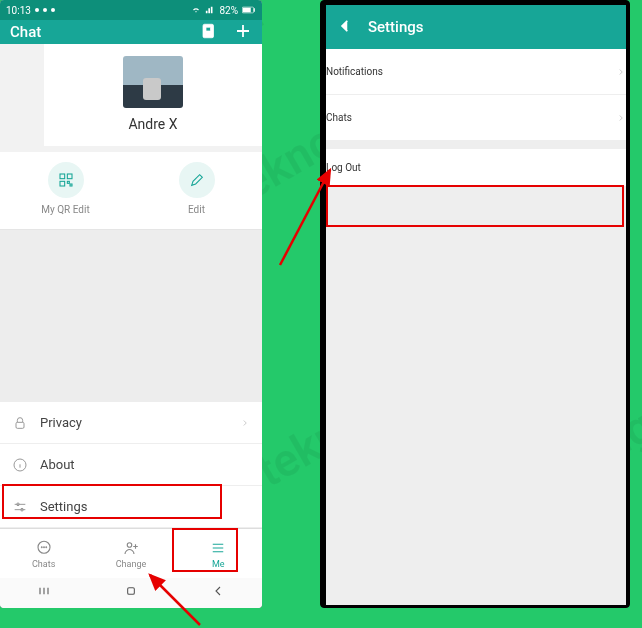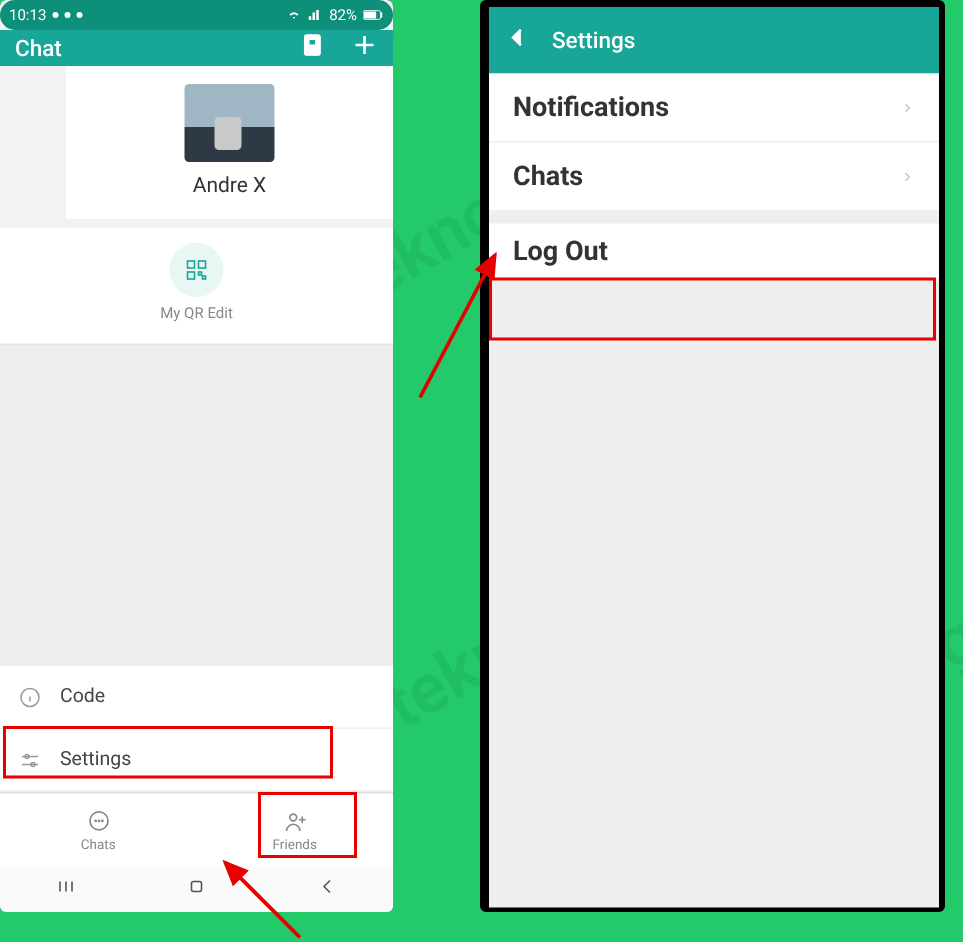--- a/index.html
+++ b/index.html
@@ -34,21 +34,20 @@
   
   .statusbar {
     height: 20px;
     background: #0d8f7a;
     color: #fff;
     font-size: 10px;
     display: flex;
     align-items: center;
     padding: 0 6px;
     justify-content: space-between;
-    border-radius: 10px;
   }
   .status-icons { display:flex; gap:4px; align-items:center; }
   .dot { width:4px; height:4px; background:#fff; border-radius:50%; display:inline-block;}
 
   
   .header {
     height: 24px;
     background: #17a697;
     color: #fff;
     display: flex;
@@ -105,21 +104,21 @@
   .row {
     height:42px;
     display:flex;
     align-items:center;
     padding:0 12px;
     font-size:13px;
     color:#444;
     border-bottom:1px solid #eee;
     position:relative;
   }
-  .screen-right .row { height:46px; font-size:18px; color:#333; padding:0 16px;font-weight:bold;}
+  .screen-right .row { height:46px; font-size:10px; color:#333; padding:0 0;}
   .row-ico { width:16px; height:16px; margin-right:12px; stroke:#999; fill:none; stroke-width:1.5;}
   .chev { margin-left:auto; width:10px; height:10px; stroke:#bbb; fill:none; stroke-width:1.8;}
   .row-label{}
 
   
   .tabbar {
     background:#fff;
     height:50px;
     display:flex;
     border-top:1px solid #ddd;
@@ -209,32 +208,50 @@
               <svg viewBox="0 0 24 24">
                 <rect x="3" y="3" width="7" height="7"></rect>
                 <rect x="14" y="3" width="7" height="7"></rect>
                 <rect x="3" y="14" width="7" height="7"></rect>
                 <rect x="14" y="14" width="3" height="3"></rect>
                 <rect x="18" y="18" width="3" height="3"></rect>
               </svg>
             </div>
           <div class="icon-label">My QR Edit</div>
         </div>
+        <div class="icon-cell">
+          <div class="icon-circle">
+              <svg viewBox="0 0 24 24">
+                <path d="M4 20l2-6L16 4l4 4L10 18l-6 2z"></path>
+              </svg>
+            </div>
+          <div class="icon-label">Edit</div>
+        </div>
       </div>
 
       <div class="spacer" style="background:#ededed;"></div>
 
       <div class="list">
+        <div class="row">
+          <svg class="row-ico" viewBox="0 0 24 24">
+              <rect x="6" y="11" width="12" height="9" rx="2"></rect>
+              <path d="M8 11V8a4 4 0 018 0v3"></path>
+            </svg>
+          <span class="row-label">Privacy</span>
+          <svg class="chev" viewBox="0 0 24 24">
+              <path d="M9 6l6 6-6 6"></path>
+            </svg>
+        </div>
         <div class="row">
           <svg class="row-ico" viewBox="0 0 24 24">
               <circle cx="12" cy="12" r="9"></circle>
               <line x1="12" y1="8" x2="12" y2="8"></line>
               <line x1="12" y1="11" x2="12" y2="16"></line>
             </svg>
-          <span class="row-label">Code</span>
+          <span class="row-label">About</span>
         </div>
         <div class="row">
           <svg class="row-ico" viewBox="0 0 24 24">
               <line x1="4" y1="8" x2="20" y2="8"></line>
               <line x1="4" y1="16" x2="20" y2="16"></line>
               <circle cx="9" cy="8" r="2"></circle>
               <circle cx="15" cy="16" r="2"></circle>
             </svg>
           <span class="row-label">Settings</span>
         </div>
@@ -250,21 +267,29 @@
             </svg>
           <span class="tab-label">Chats</span>
         </div>
         <div class="tab">
           <svg viewBox="0 0 24 24">
               <circle cx="10" cy="8" r="3"></circle>
               <path d="M4 20c0-4 4-6 6-6s6 2 6 6"></path>
               <line x1="18" y1="7" x2="18" y2="13"></line>
               <line x1="15" y1="10" x2="21" y2="10"></line>
             </svg>
-          <span class="tab-label">Friends</span>
+          <span class="tab-label">Change</span>
+        </div>
+        <div class="tab active">
+          <svg viewBox="0 0 24 24">
+              <line x1="5" y1="7" x2="19" y2="7"></line>
+              <line x1="5" y1="12" x2="19" y2="12"></line>
+              <line x1="5" y1="17" x2="19" y2="17"></line>
+            </svg>
+          <span class="tab-label">Me</span>
         </div>
       </div>
 
       <div class="navbar">
         <span><svg viewBox="0 0 24 24">
               <line x1="6" y1="7" x2="6" y2="17"></line>
               <line x1="12" y1="7" x2="12" y2="17"></line>
               <line x1="18" y1="7" x2="18" y2="17"></line>
             </svg></span>
         <span><svg viewBox="0 0 24 24">

